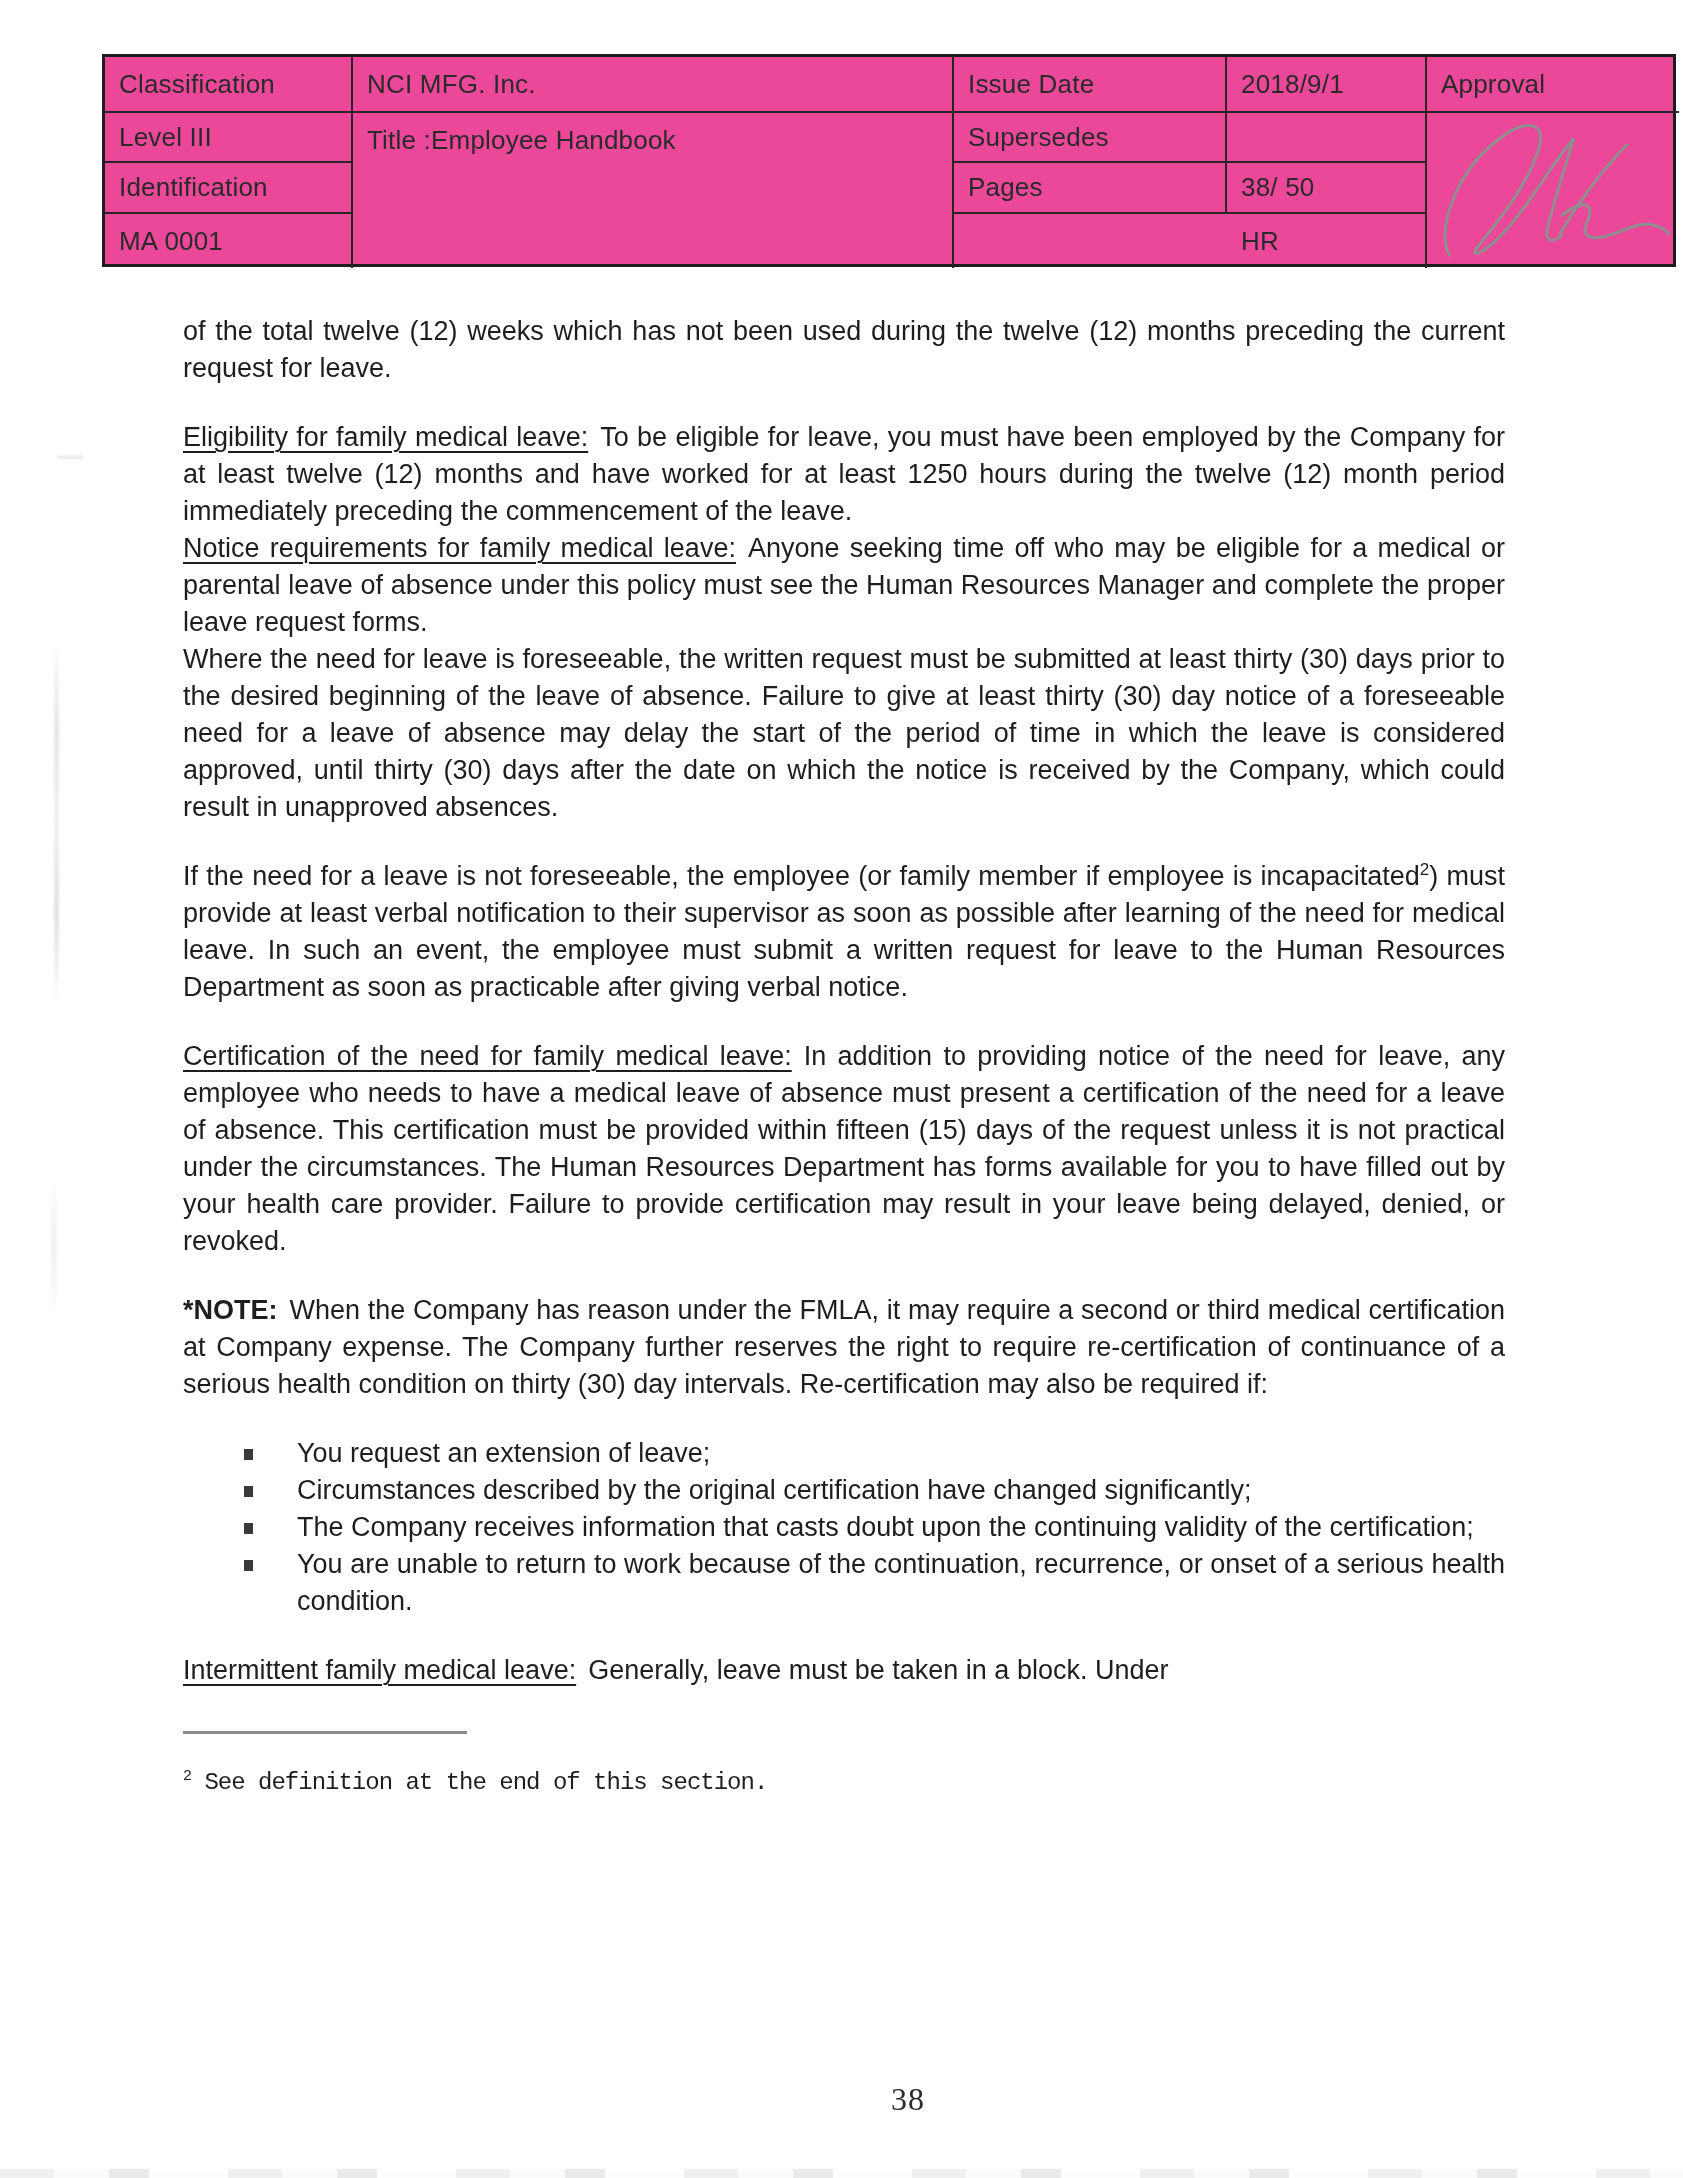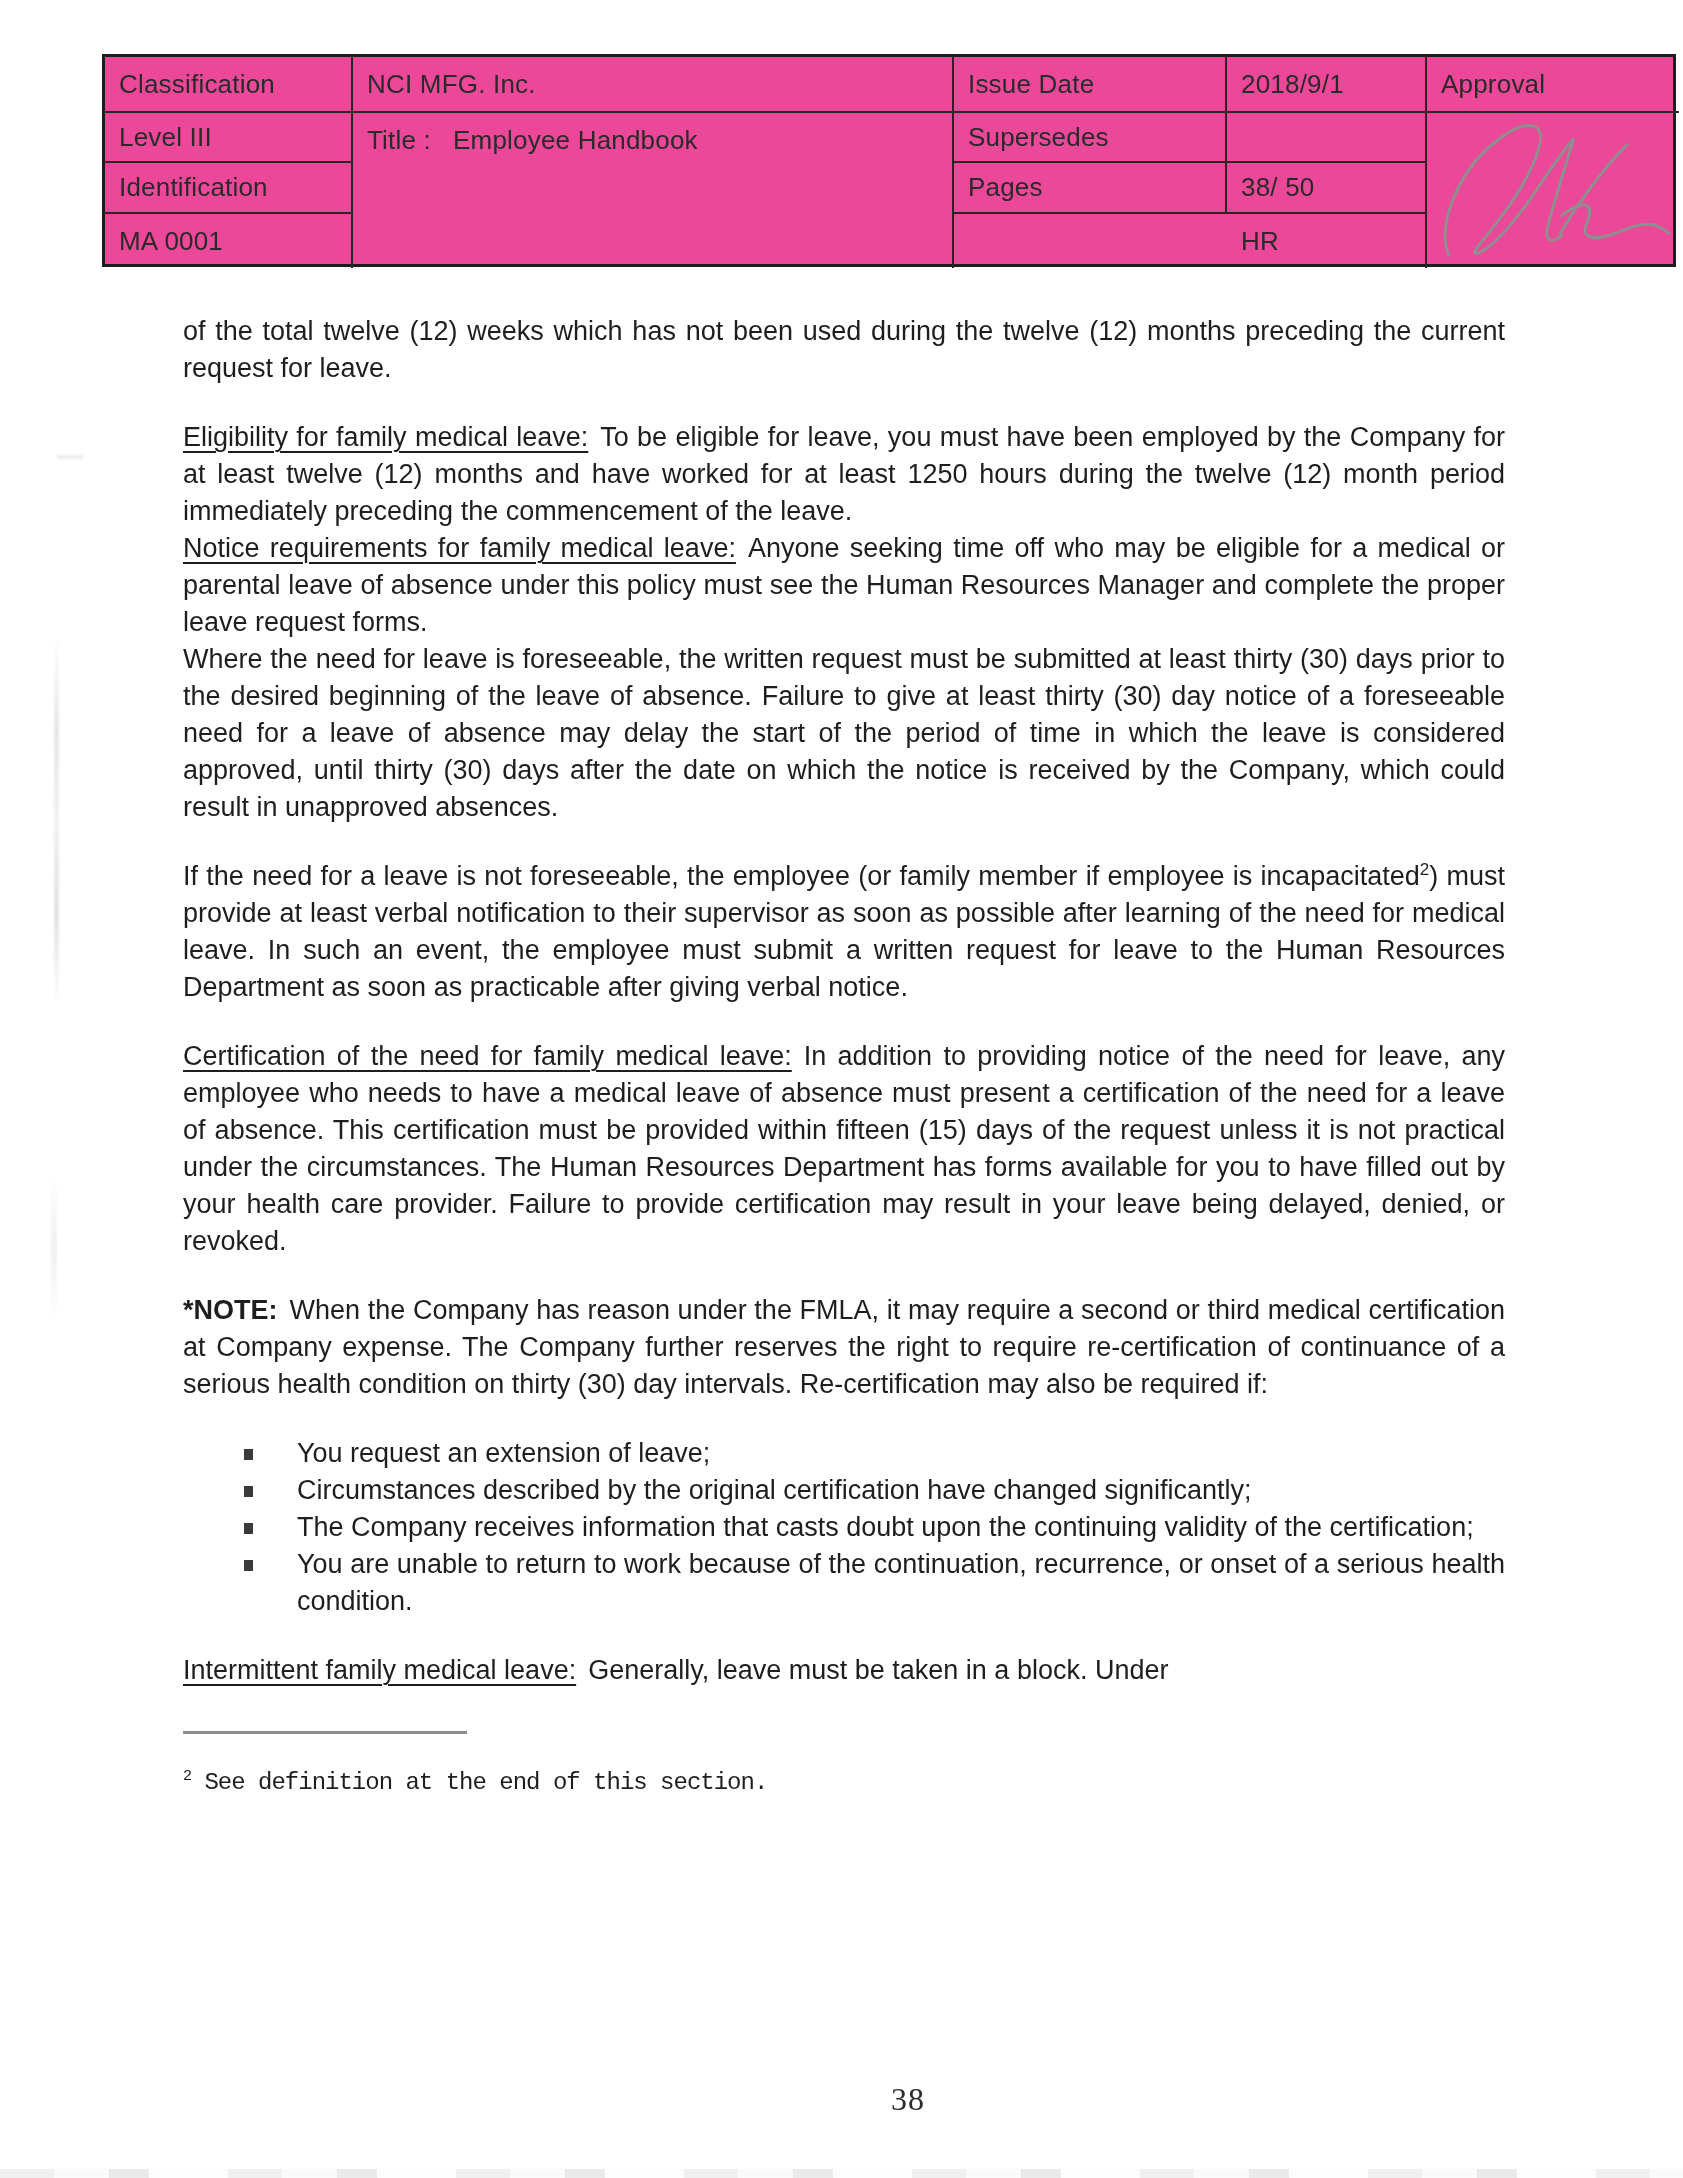--- a/index.html
+++ b/index.html
@@ -16,21 +16,21 @@
   }
   .cell{
     border-right:2px solid #262626;border-bottom:2px solid #262626;
     box-sizing:border-box;display:flex;align-items:center;
     padding:0 14px;font-size:26px;color:#2a2a2a;letter-spacing:0.2px;
     overflow:visible;white-space:nowrap;
   }
   .cell.noR{border-right:none;}
   .cell.noB{border-bottom:none;}
   .cell.span{align-items:flex-start;padding-top:12px;}
-  .titlecell{gap:22px;}
+  .titlecell{}
   .sigcell{padding:0;position:relative;}
   .sigcell svg{position:absolute;left:6px;top:-14px;}
   
   .bodytext{
     position:absolute;left:183px;top:313px;width:1322px;
     font-size:27px;line-height:37px;text-align:justify;color:#1e1e1e;
   }
   .para{margin:0;}
   .gap{margin-top:32px;}
   .u{text-decoration:underline;text-underline-offset:5px;text-decoration-thickness:2px;}

